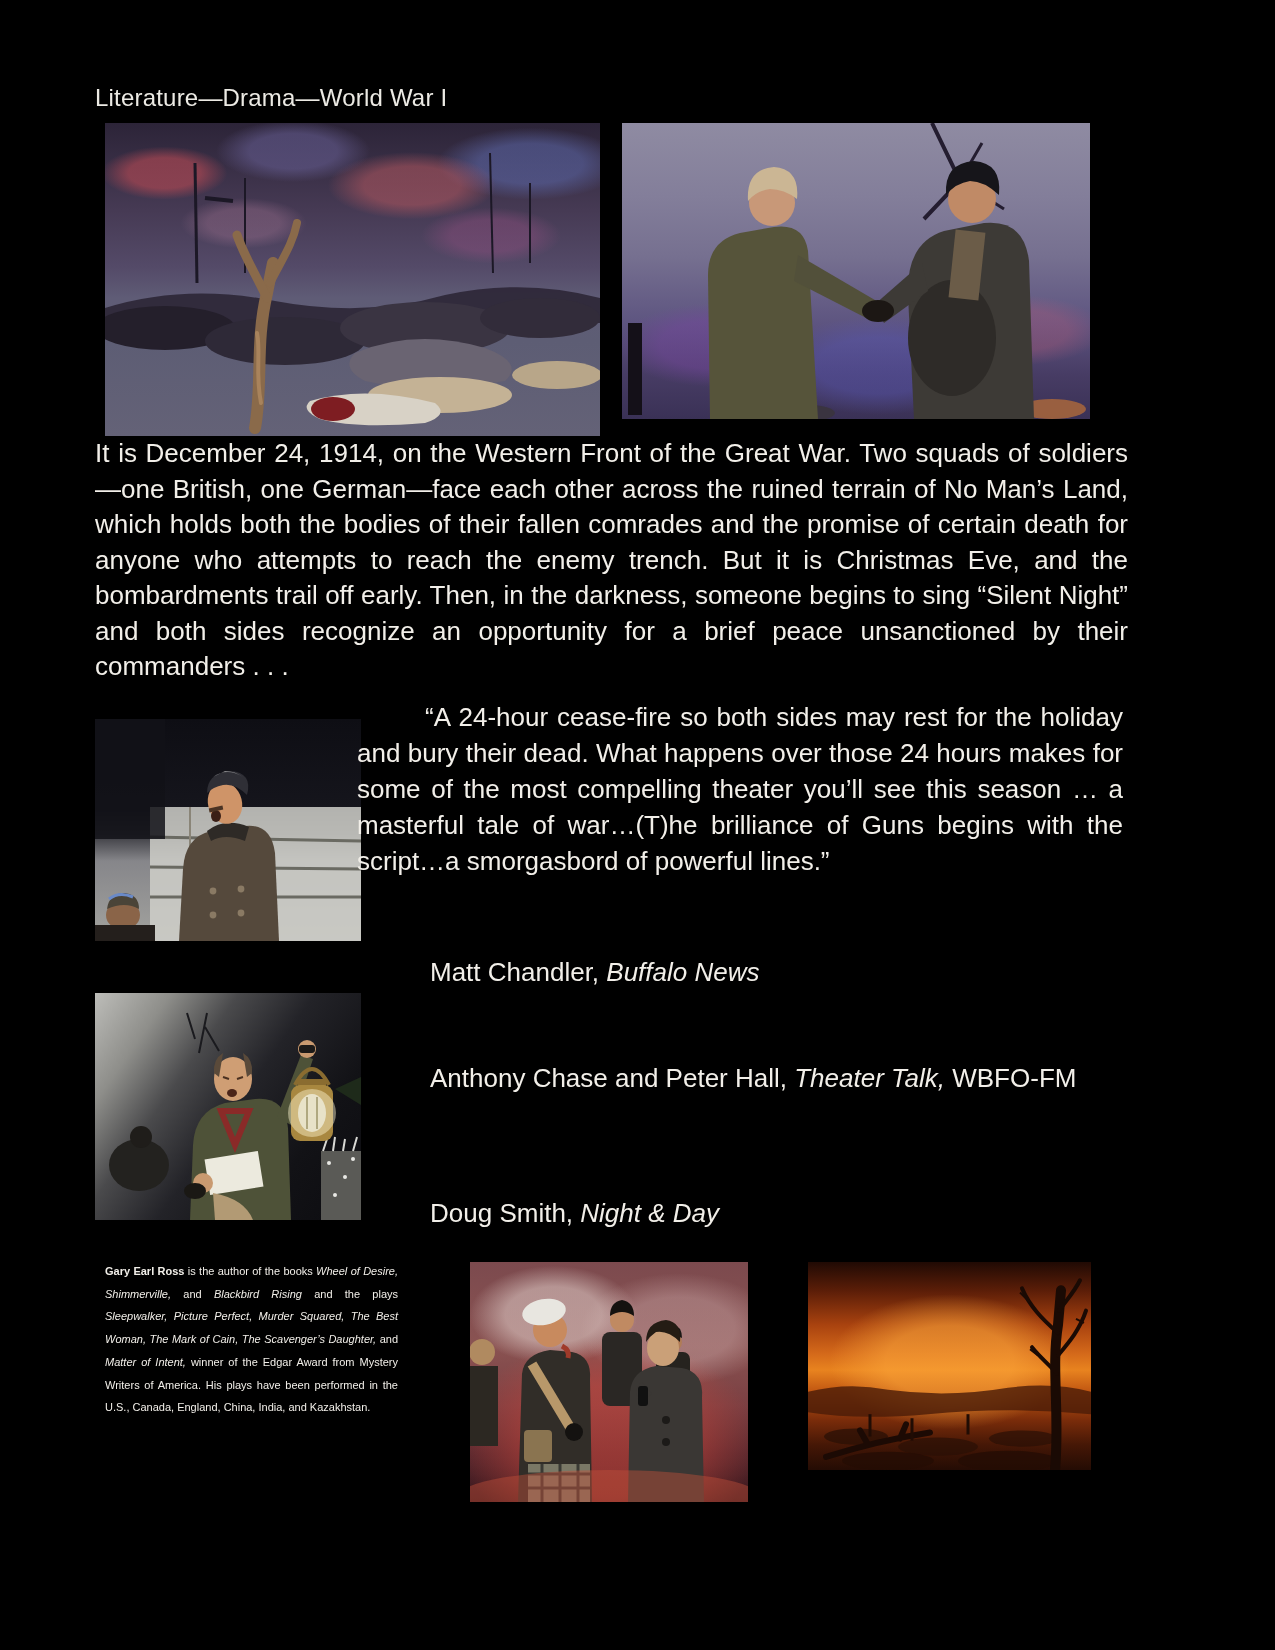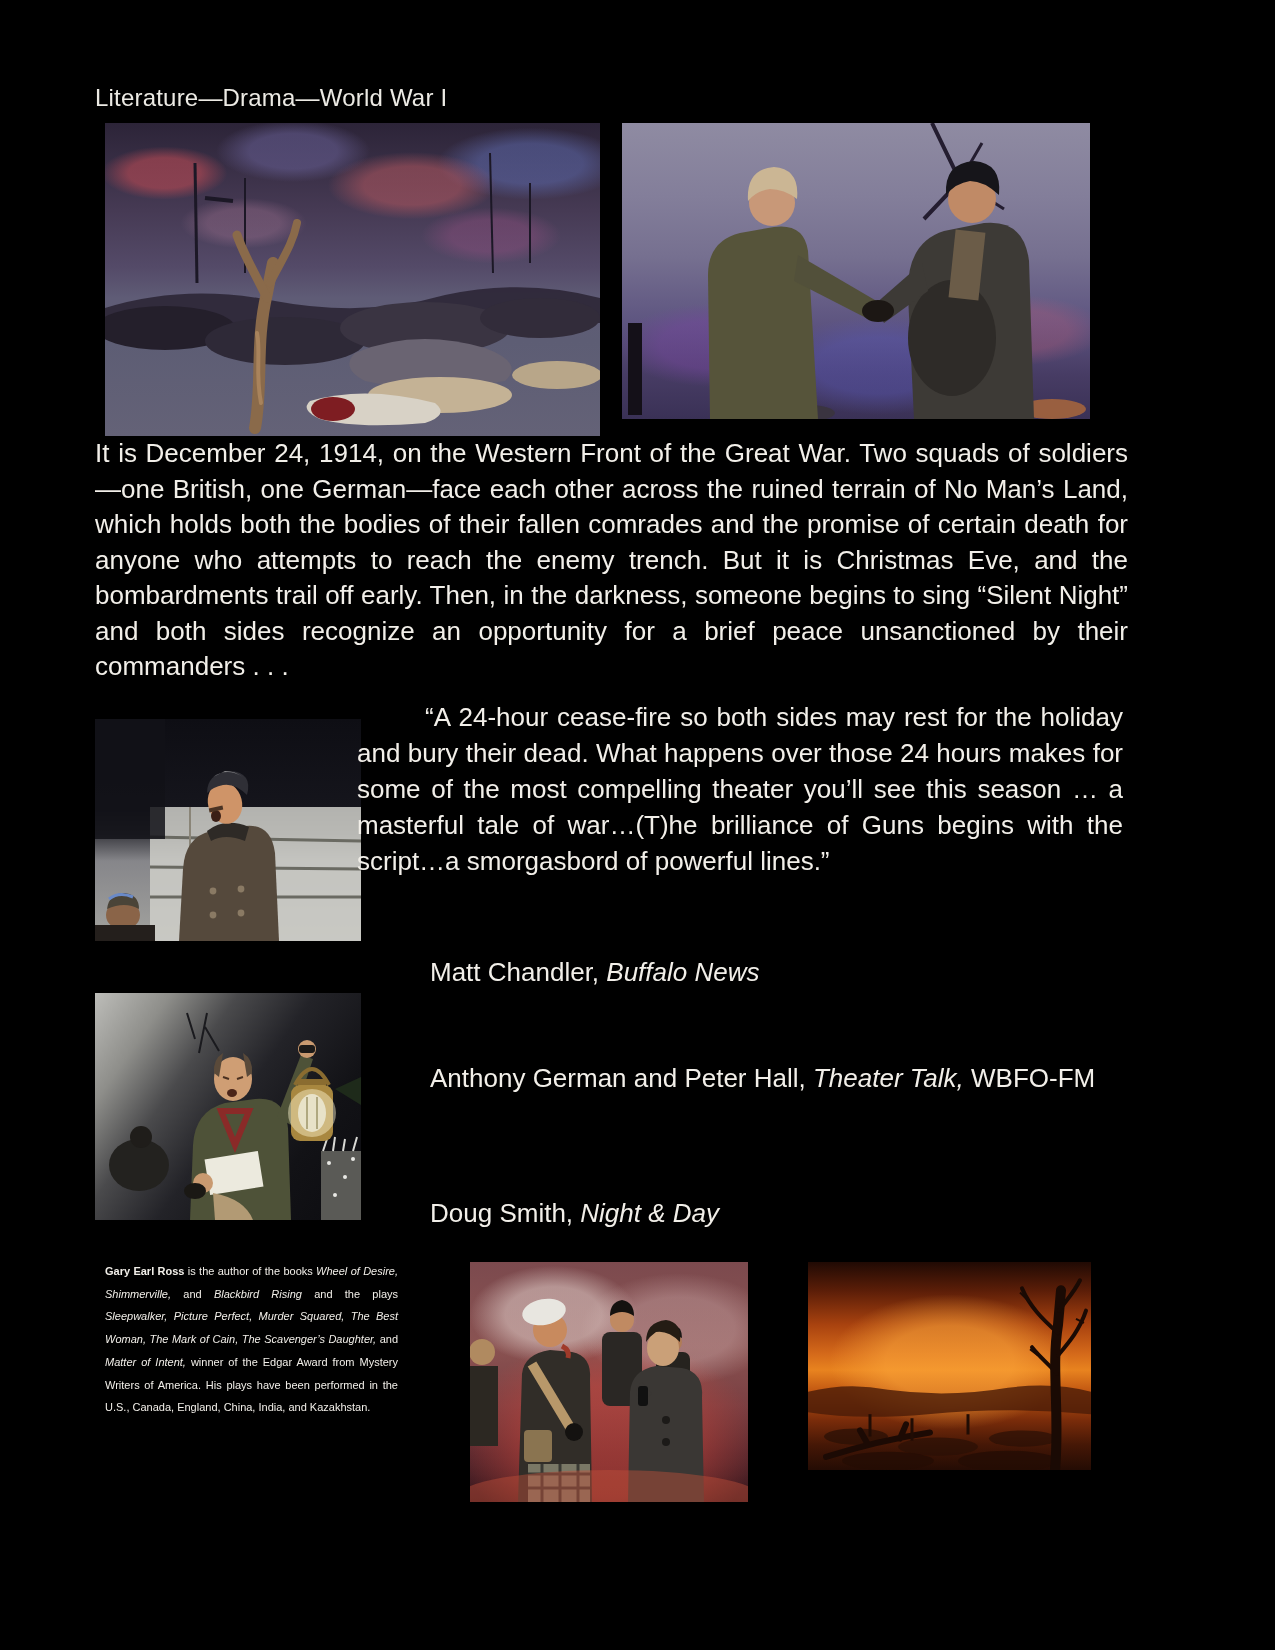--- a/index.html
+++ b/index.html
@@ -135,21 +135,21 @@
         <path d="M12,190 Q14,174 30,174 Q44,176 44,190 Q30,182 12,190 Z" fill="#4a4438"></path>
         <path d="M14,180 Q24,172 38,178" fill="none" stroke="#6a8ac8" stroke-width="3"></path>
         <rect x="0" y="206" width="60" height="16" fill="#241f1c"></rect>
       </g>
     </svg>
   </div>
 
   <div class="quote q1"><span>“A 24-hour cease-fire so both sides may rest for the holiday and bury their dead. What happens over those 24 hours makes for some of the most compelling theater you’ll see this season … a masterful tale of war…(T)he brilliance of </span><span style="">Guns</span><span> begins with the script…a smorgasbord of powerful lines.”</span></div>
   <div class="attr a1"><span>Matt Chandler, </span><span style="font-style: italic;">Buffalo News</span></div>
 
-  <div class="attr a2"><span>Anthony German and Peter Hall, </span><span style="font-style: italic;">Theater Talk,</span><span> WBFO-FM</span></div>
+  <div class="attr a2"><span>Anthony Chase and Peter Hall, </span><span style="font-style: italic;">Theater Talk,</span><span> WBFO-FM</span></div>
 
   <div class="photo p4">
     <svg viewBox="0 0 266 227" preserveAspectRatio="none">
       <path d="M112,20 L104,60 M110,34 L124,58 M100,46 L92,20" stroke="#1a1a1e" stroke-width="2" fill="none"></path>
       <g>
         <ellipse cx="44" cy="172" rx="30" ry="26" fill="#23221f"></ellipse>
         <circle cx="46" cy="144" r="11" fill="#1f1d1a"></circle>
       </g>
       <g>
         <rect x="226" y="158" width="40" height="69" fill="#5a5a56"></rect>

